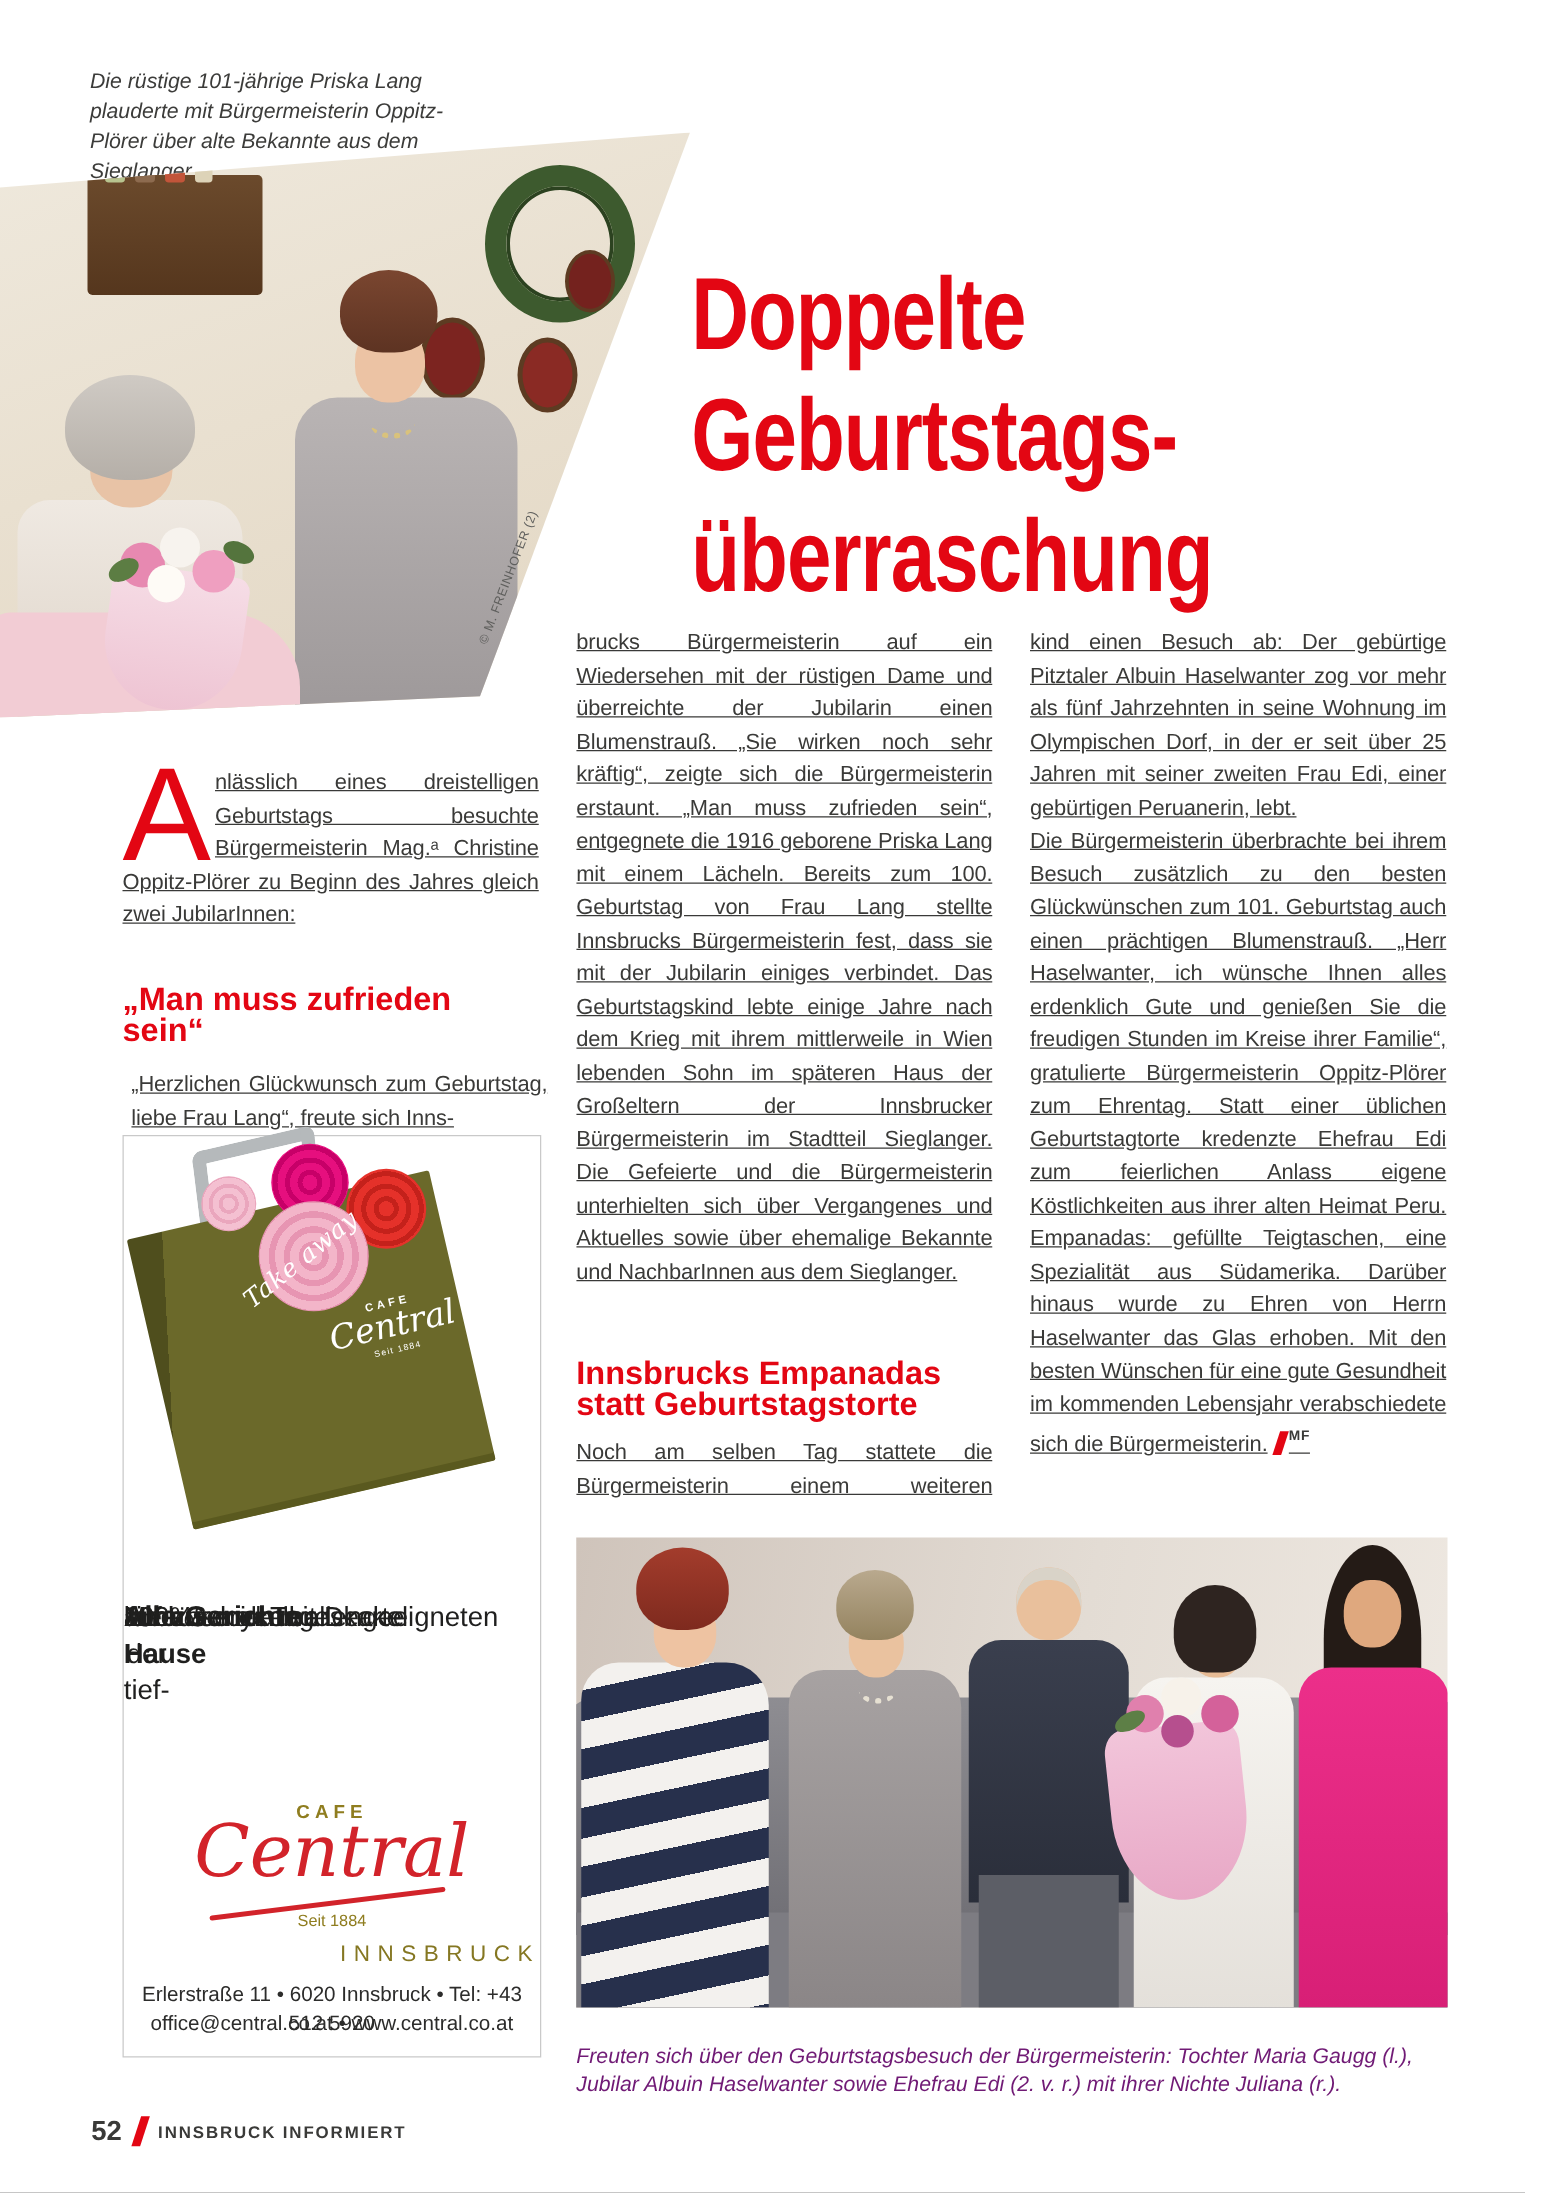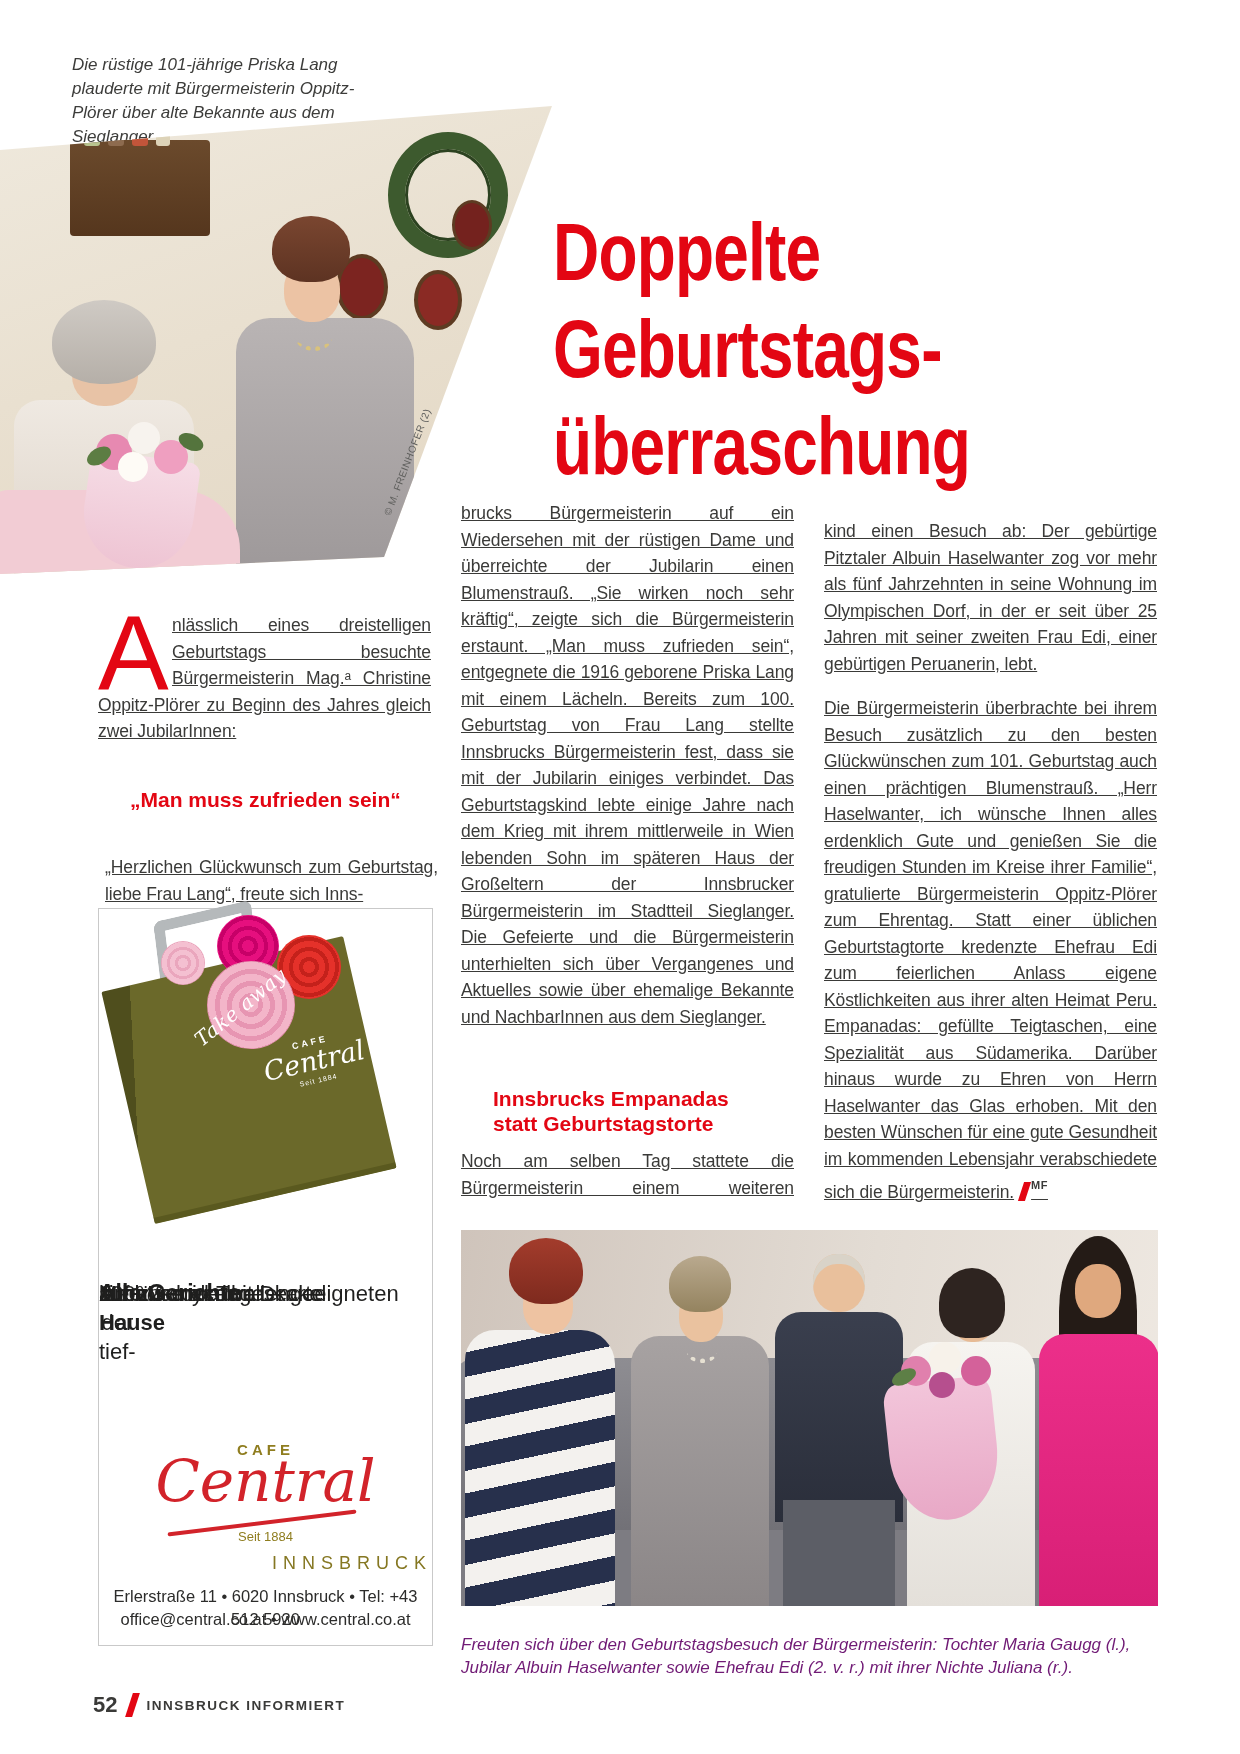--- a/index.html
+++ b/index.html
@@ -52,29 +52,29 @@
   .headline{
     position:absolute;left:553px;top:148px;width:860px;
     color:#e30613;font-weight:bold;font-size:82px;line-height:97px;
     transform:scaleX(.78);transform-origin:top left;letter-spacing:-1px;white-space:nowrap;
   }
   .headline span{display:block;}
   
   .bodytext{font-size:17.5px;line-height:26.5px;text-align:justify;color:#3a3a38;letter-spacing:-.1px;text-decoration:underline;}
   .col1-intro{position:absolute;left:98px;top:612px;width:333px;}
   .dropcap{float:left;color:#e30613;font-size:106px;line-height:80px;height:78px;width:74px;text-align:left;}
-  .subhead{color:#e30613;font-weight:bold;font-size:21px;line-height:25px;margin-left:32px;}
+  .subhead{color:#e30613;font-weight:bold;font-size:26px;line-height:25px;}
   .col1-subhead{position:absolute;left:98px;top:787px;width:333px;}
   .col1-p2{position:absolute;left:105px;top:818px;width:333px;height:74px;overflow:hidden;margin-top:36px;}
   .col2-p1{position:absolute;left:461px;top:500px;width:333px;height:562px;overflow:hidden;}
   .col2-subhead{position:absolute;left:461px;top:1086px;width:333px;}
   .col2-subhead span{display:block;}
   .col2-p2{position:absolute;left:461px;top:1148px;width:333px;height:58px;overflow:hidden;}
   .col3{position:absolute;left:824px;top:500px;width:333px;}
-  .col3 .para{display:block;margin-top:18px;}
+  .col3 .para{display:block;}
   .endslash{display:inline-block;width:7px;height:19px;background:#e30613;transform:skewX(-18deg);margin:0 3px -3px 7px;}
   .endmark-initials{font-size:11px;font-weight:bold;vertical-align:9px;letter-spacing:.5px;}
   
   .ad-box{position:absolute;left:98px;top:908px;width:333px;height:736px;border:1px solid #c9c9c9;background:#fff;}
   .ad-box *{position:absolute;}
   .bag-handle{left:58px;top:2px;width:78px;height:74px;border:11px solid #b5b9bb;border-bottom:none;border-radius:8px 8px 0 0;transform:rotate(-13deg) skewX(-6deg);}
   .bag-body{
     left:26px;top:52px;width:248px;height:238px;transform:rotate(-13deg);
     background:linear-gradient(100deg,#4f4e1d 0 10%,#6b692a 10%);
     border-radius:2px;box-shadow:inset 0 -6px 0 #5a591f;
@@ -128,21 +128,21 @@
   .bp-bf2{left:468px;top:112px;width:32px;height:32px;border-radius:50%;background:#f7f2ea;}
   .bp-bf3{left:500px;top:126px;width:30px;height:30px;border-radius:50%;background:#d4619a;}
   .bp-bf4{left:468px;top:142px;width:26px;height:26px;border-radius:50%;background:#b64f8e;}
   .bp-bleaf{left:430px;top:140px;width:26px;height:14px;border-radius:50%;background:#5d7f46;transform:rotate(-28deg);}
   .bp-p5-hair{left:598px;top:6px;width:78px;height:150px;border-radius:50% 50% 30% 30%;background:#241b16;}
   .bp-p5-face{left:614px;top:34px;width:46px;height:54px;border-radius:46%;background:#dfa87e;}
   .bp-p5-body{left:578px;top:104px;width:120px;height:272px;border-radius:26px 26px 0 0;background:linear-gradient(#ec2f8a,#d81f76);}
   
   .bottom-caption{position:absolute;left:461px;top:1616px;width:680px;font-style:italic;font-size:17px;line-height:23px;color:#701a75;}
   .footer{position:absolute;left:73px;top:1692px;display:flex;align-items:center;}
-  .page-number{font-size:22px;font-weight:bold;color:#3a3a38;margin-left:20px;}
+  .page-number{font-size:22px;font-weight:bold;color:#3a3a38;}
   .footer-slash{display:inline-block;width:7px;height:24px;background:#e30613;transform:skewX(-18deg);margin:0 10px 0 12px;}
   .footer-brand{font-size:13.5px;font-weight:bold;letter-spacing:1.5px;color:#3a3a38;}
 </style>
 </head>
 <body>
 
 <div class="page">
 
   <p class="top-caption">Die rüstige 101-jährige Priska Lang plauderte mit Bürgermeisterin Oppitz-Plörer über alte Bekannte aus dem Sieglanger.</p>
 

